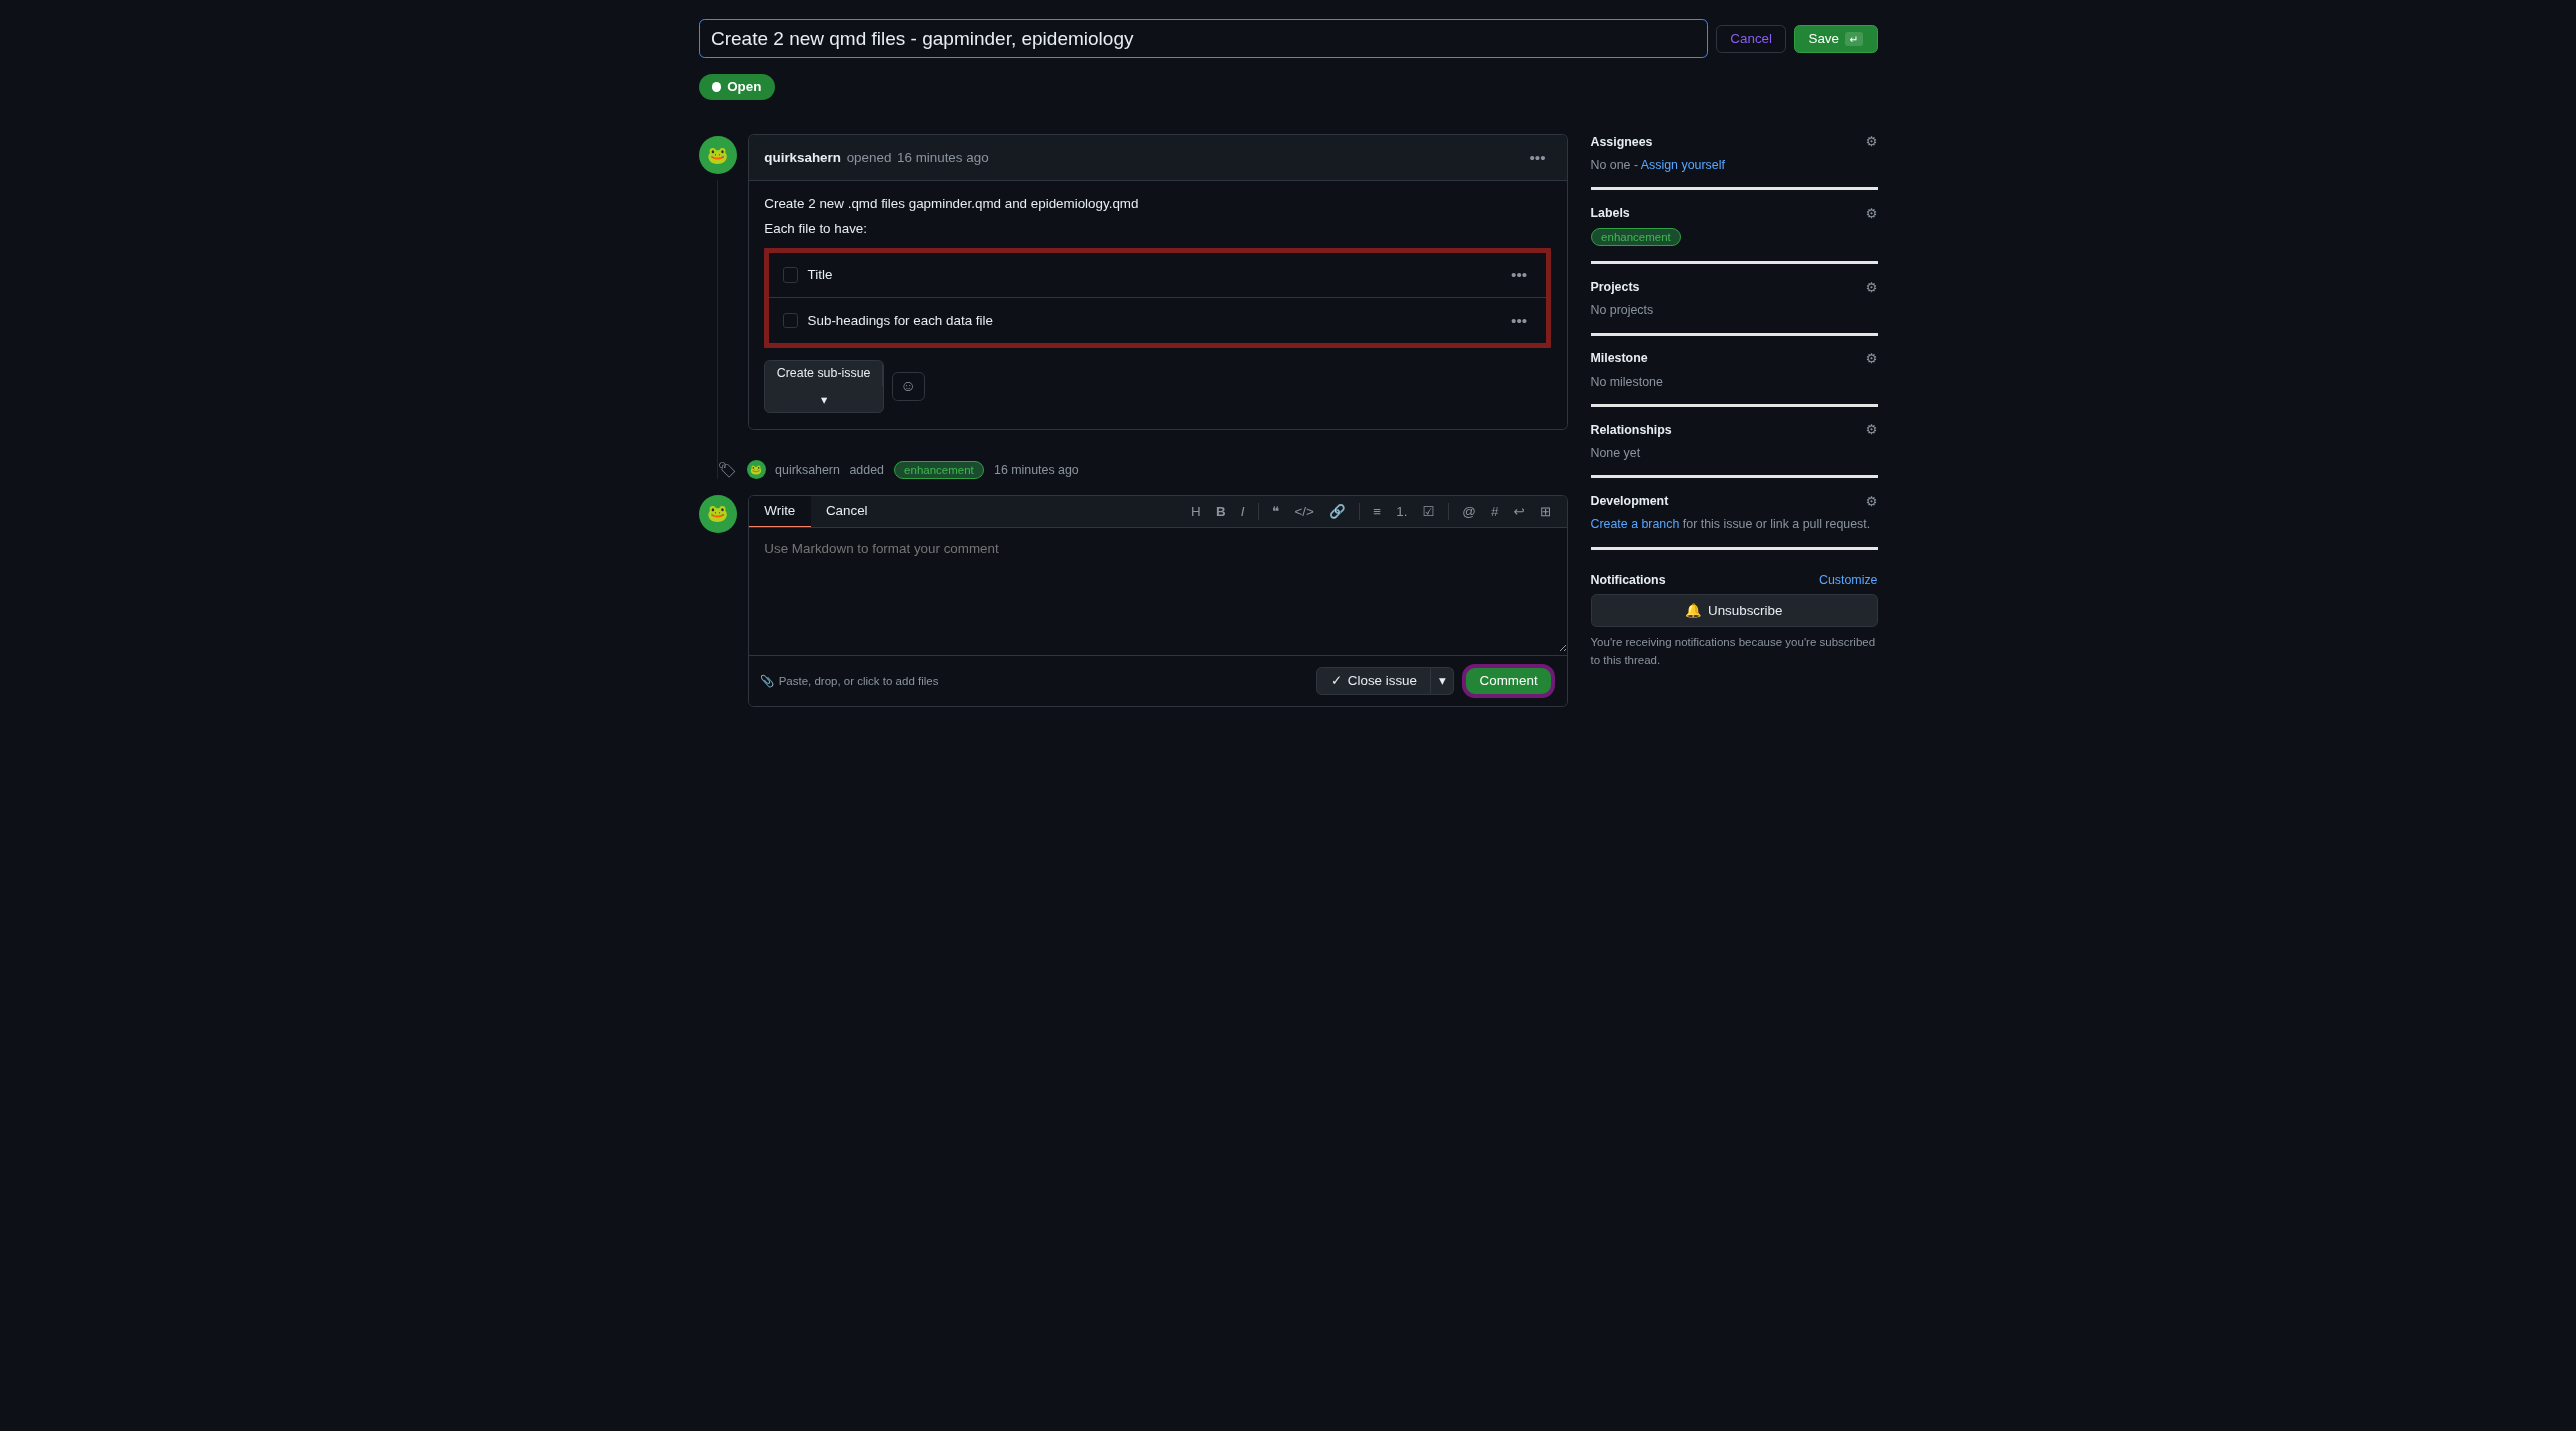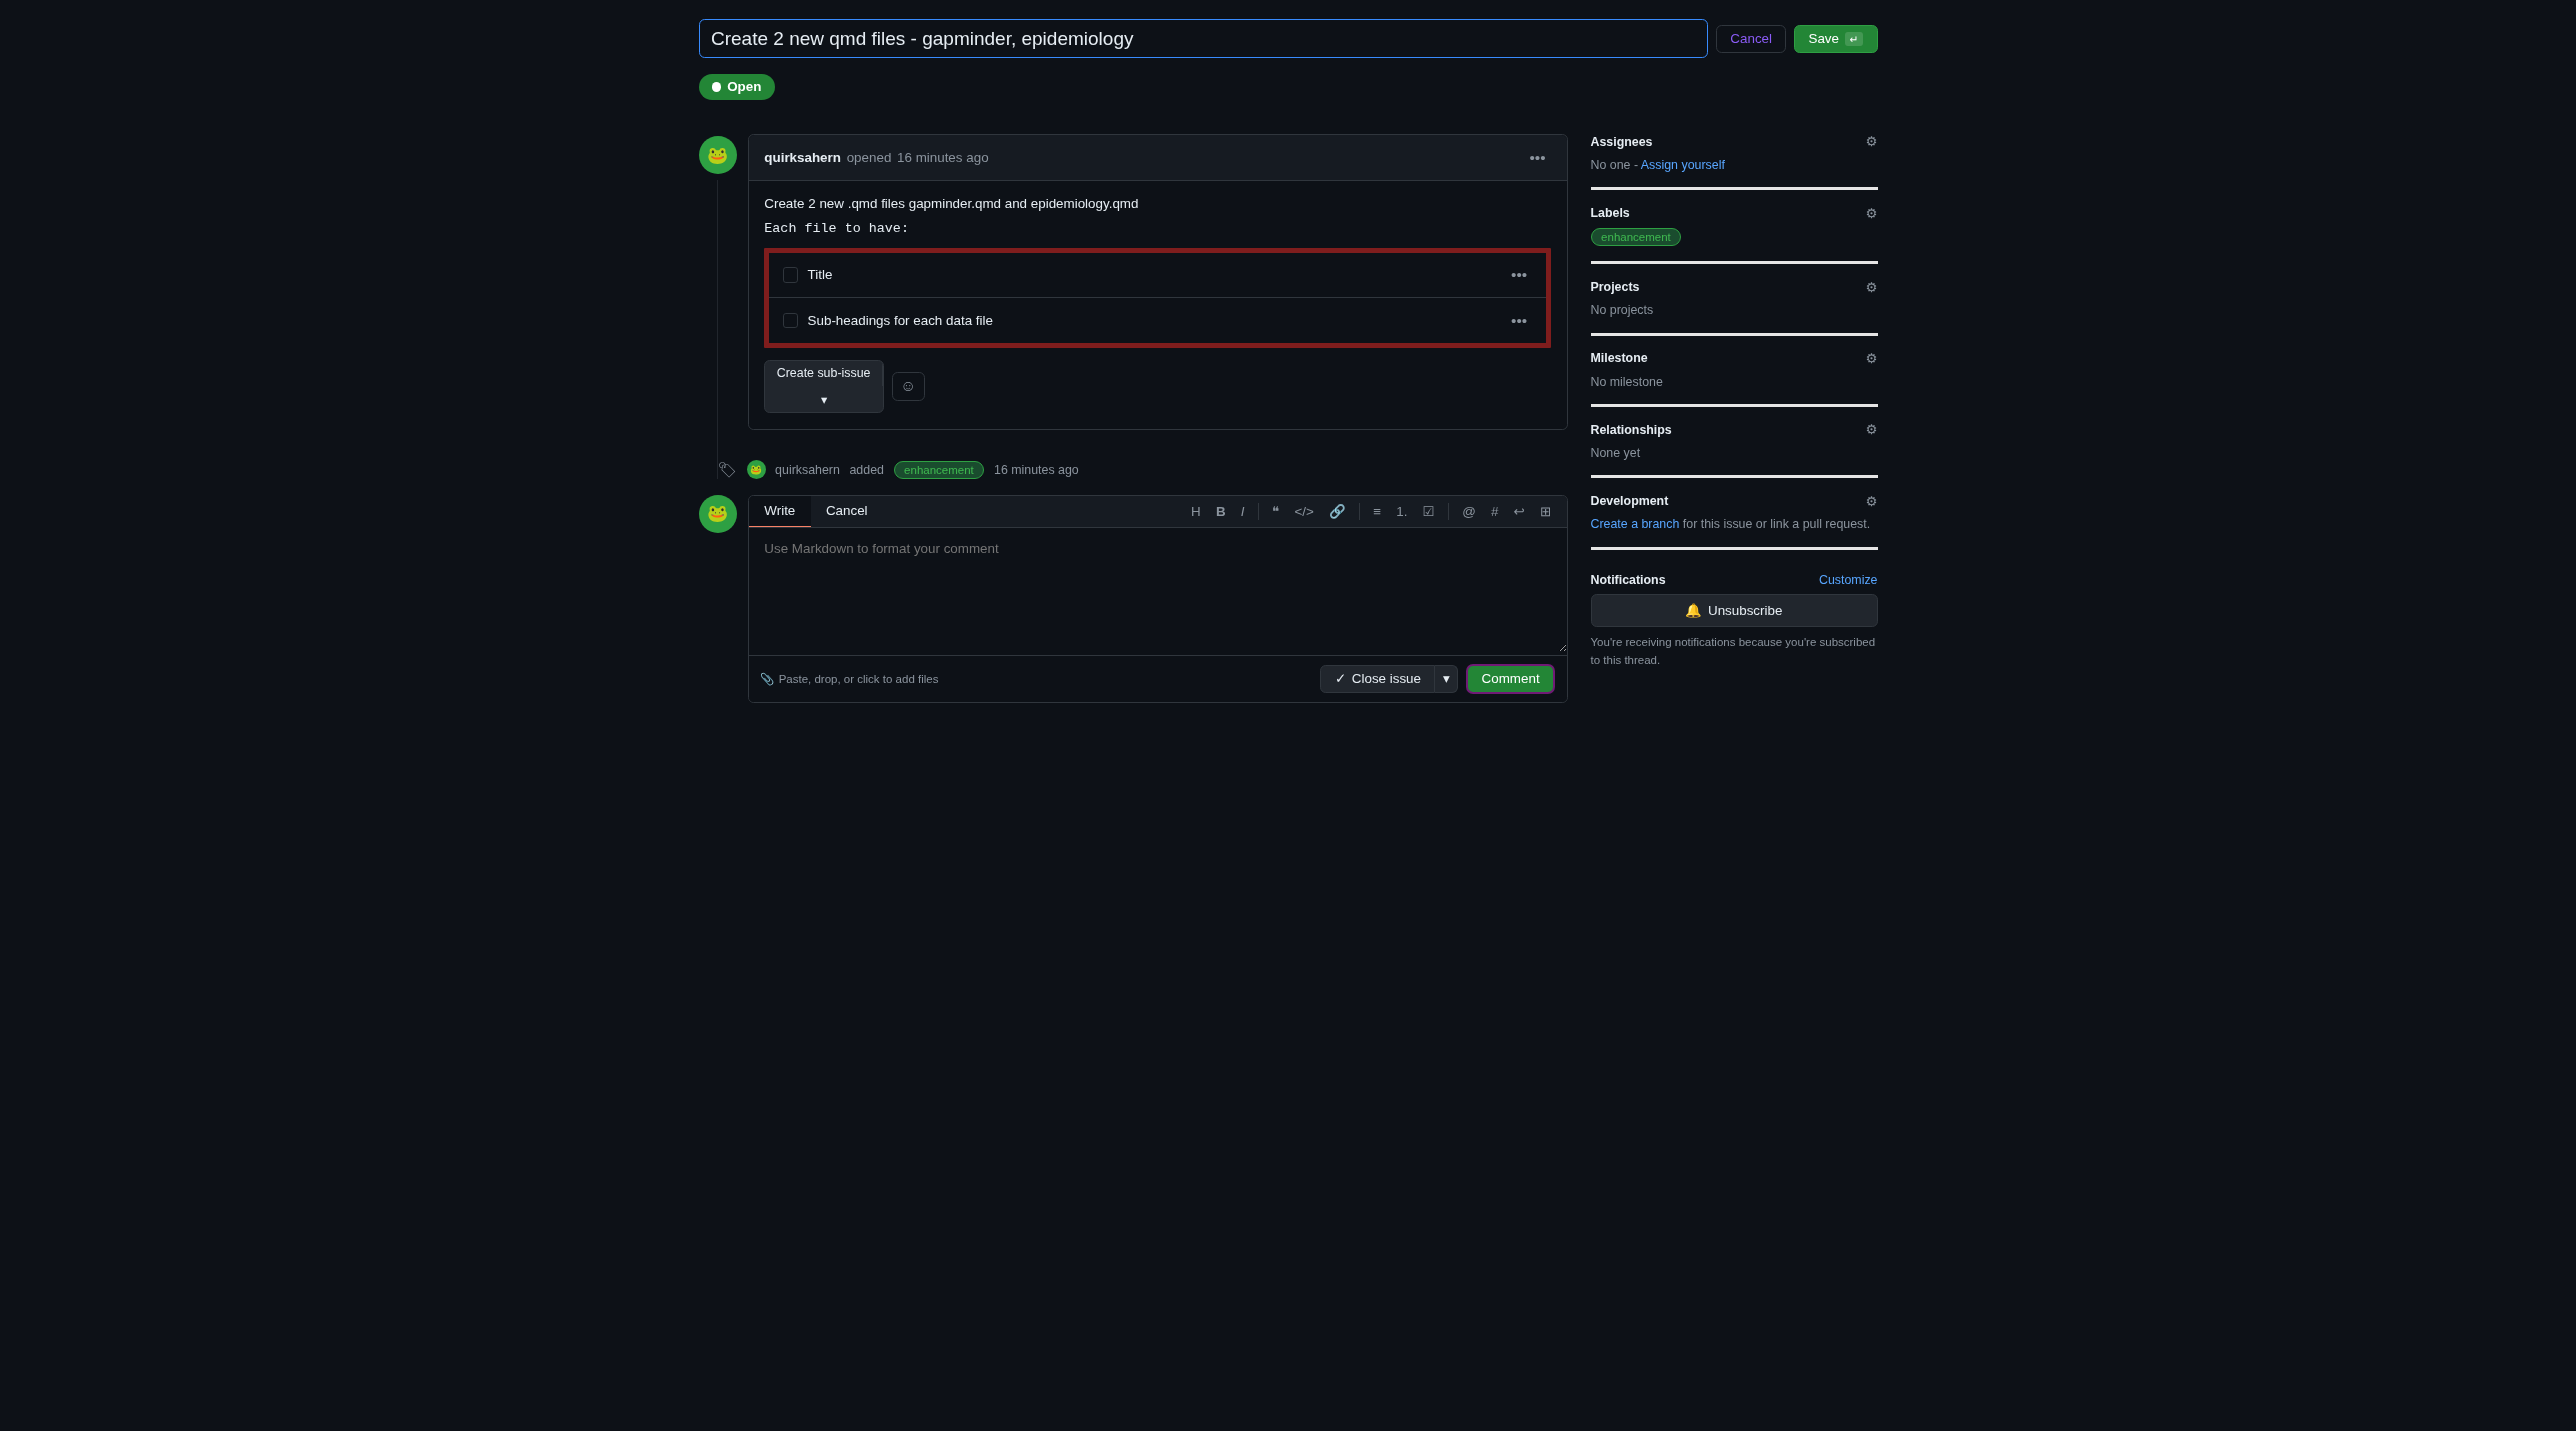--- a/index.html
+++ b/index.html
@@ -130,21 +130,21 @@
     }
     .comment-body {
       padding: 15.3px;
       background: #0d1117;
       border-radius: 0 0 5.7px 5.7px;
     }
     .comment-text p {
       margin-bottom: 9.6px;
       color: #e6edf3;
     }
-    .comment-text p:last-child { margin-bottom: 0; font-family: Liberation Mono, monospace; }
+    .comment-text p:last-child { margin-bottom: 0; }
 
     
     .avatar {
       width: 38px;
       height: 38px;
       border-radius: 50%;
       background: #2ea043;
       display: flex;
       align-items: center;
       justify-content: center;
@@ -391,22 +391,22 @@
       padding: 5.7px 7.7px;
       cursor: pointer;
       color: #e6edf3;
     }
     .close-btn-group {
       display: flex;
     }
     .btn-close-issue { border-radius: 5.7px 0 0 5.7px; }
     .btn-comment {
       background: #238636;
-      border: 2px solid #701a75;
-      border-radius: 7px;
+      border: 4px solid #701a75;
+      border-radius: 13px;
       color: #fff;
       padding: 5.7px 13.4px;
       font-size: 13.4px;
       font-weight: 500;
       cursor: pointer;
     }
 
     
     .sidebar-section {
       border-bottom: 3px solid #e5e5e5;

